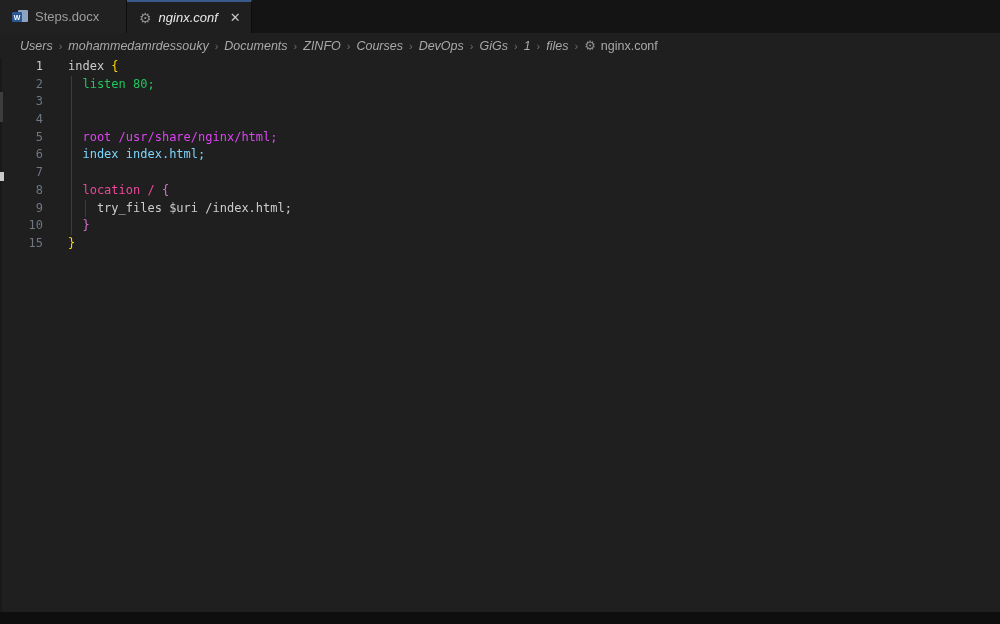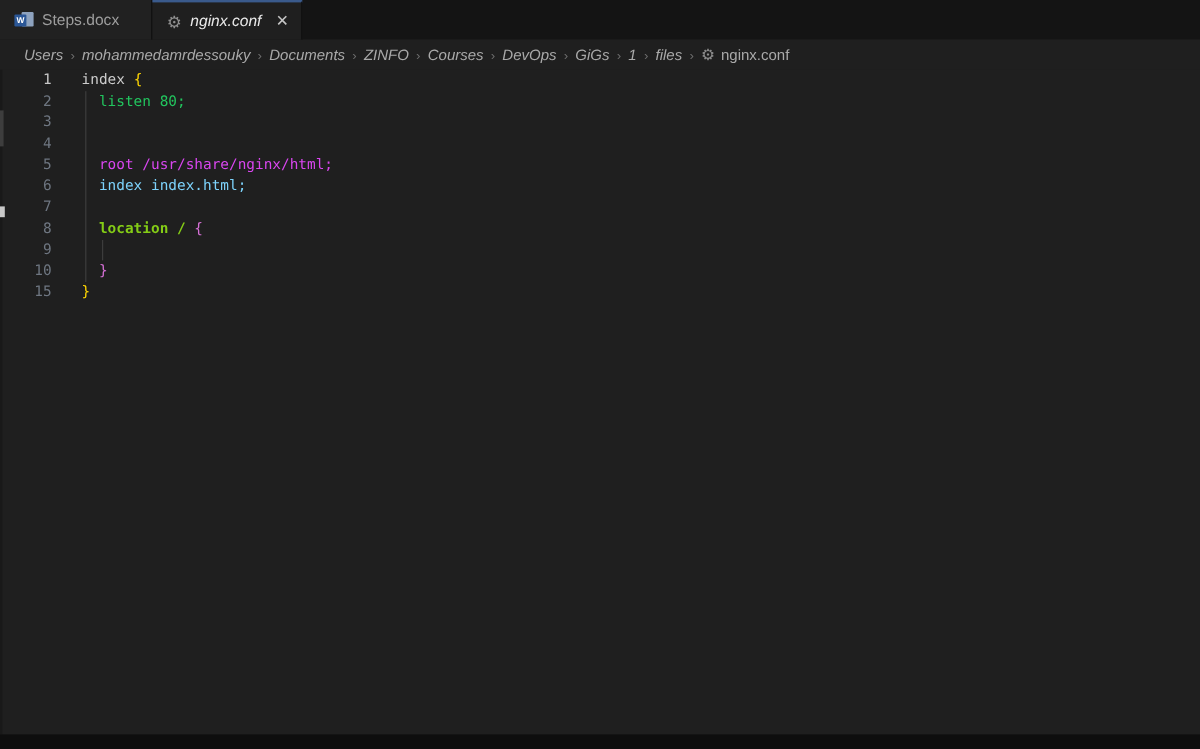--- a/index.html
+++ b/index.html
@@ -162,22 +162,22 @@
   <div class="editor" id="editor">
     <div class="indent-guide guide-1"></div>
     <div class="indent-guide guide-2"></div>
   <div class="code-line active-line"><span class="gutter">1</span><span class="code-text"><span style="color: rgb(204, 204, 204);">index </span><span style="color: rgb(255, 214, 2);">{</span></span></div>
       <div class="code-line"><span class="gutter">2</span><span class="code-text"><span style="color: #22c55e;">  listen 80;</span></span></div>
       <div class="code-line"><span class="gutter">3</span></div>
       <div class="code-line"><span class="gutter">4</span><span class="code-text"></span></div>
       <div class="code-line"><span class="gutter">5</span><span class="code-text"><span style="color: #d946ef;">  root /usr/share/nginx/html;</span></span></div>
       <div class="code-line"><span class="gutter">6</span><span class="code-text"><span style="color: #7dd3fc;">  index index.html;</span></span></div>
       <div class="code-line"><span class="gutter">7</span><span class="code-text"></span></div>
-      <div class="code-line"><span class="gutter">8</span><span class="code-text"><span style="color: #84cc16; font-weight: bold;">  location / </span><span style="color: rgb(214, 112, 214);">{</span></span></div>
-      <div class="code-line"><span class="gutter">9</span></div>
+      <div class="code-line"><span class="gutter">8</span><span class="code-text"><span style="color: #ec4899;">  location / </span><span style="color: rgb(214, 112, 214);">{</span></span></div>
+      <div class="code-line"><span class="gutter">9</span><span class="code-text"><span style="color: rgb(204, 204, 204);">    try_files $uri /index.html;</span></span></div>
       <div class="code-line"><span class="gutter">10</span><span class="code-text"><span style="color: rgb(204, 204, 204);">  </span><span style="color: rgb(214, 112, 214);">}</span></span></div>
       <div class="code-line"><span class="gutter">15</span><span class="code-text"><span style="color: rgb(255, 214, 2);">}</span></span></div>
     </div>
 
   <div class="left-edge-line"></div>
   <div class="left-mark-1"></div>
   <div class="left-mark-2"></div>
   <div class="bottom-strip"></div>
 
 </div>

